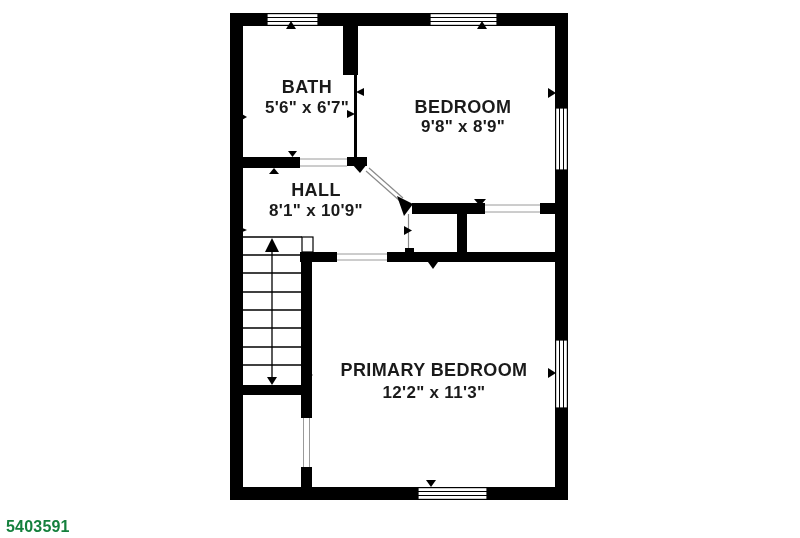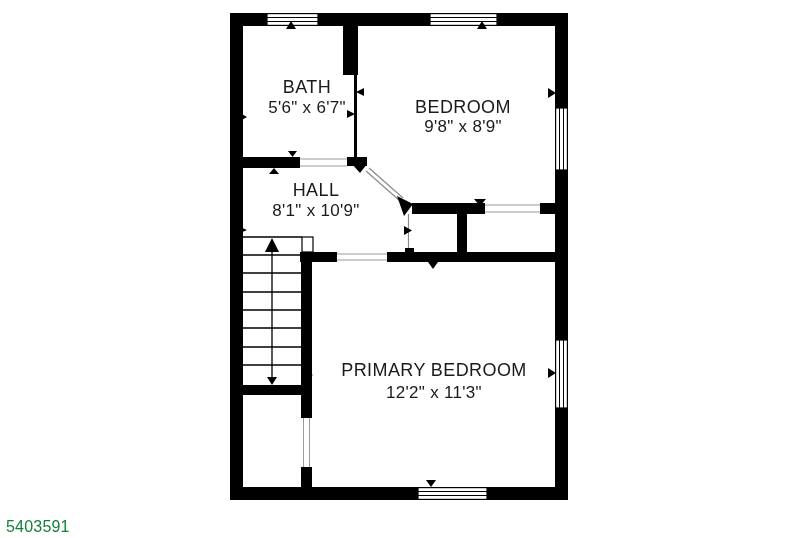--- a/index.html
+++ b/index.html
@@ -7,20 +7,21 @@
     padding: 0;
     background: #ffffff;
     font-family: "Liberation Sans", sans-serif;
   }
   .canvas {
     position: relative;
     width: 800px;
     height: 538px;
     background: #ffffff;
     overflow: hidden;
+    font-weight: bold;
   }
   .plan-svg {
     position: absolute;
     top: 0;
     left: 0;
   }
   .plan-id {
     position: absolute;
     left: 6px;
     top: 518px;

